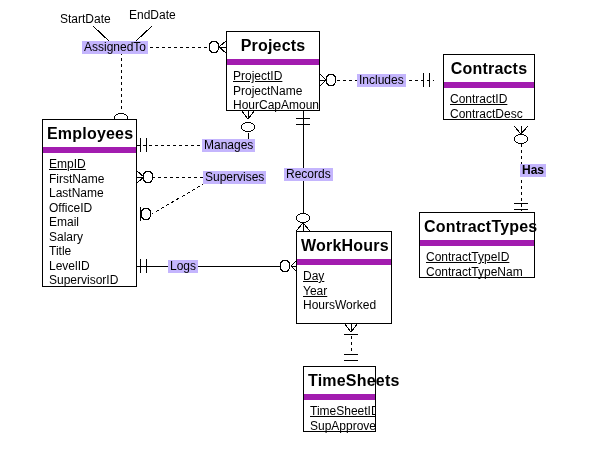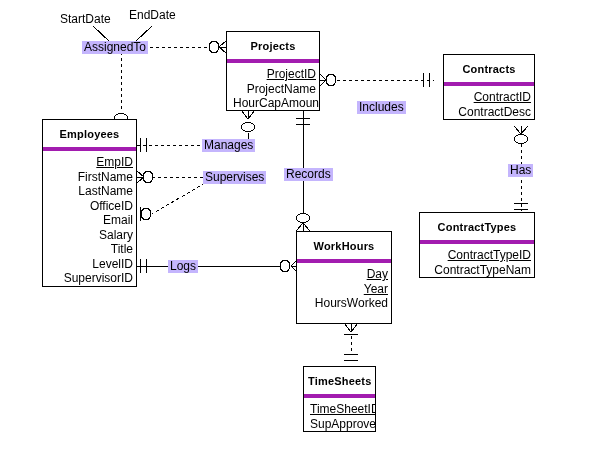--- a/index.html
+++ b/index.html
@@ -29,31 +29,30 @@
   }
   .entity {
     position: absolute;
     border: 1px solid #000000;
     background: #ffffff;
     box-sizing: border-box;
   }
   .entity-name {
     text-align: center;
     font-weight: bold;
-    font-size: 11px;
+    font-size: 16px;
     line-height: 14px;
     padding: 7px 4px 6px 4px;
-    border-bottom: 4px solid #a21caf;
+    border-bottom: 6px solid #a21caf;
     white-space: nowrap;
     letter-spacing: 0.2px;
   }
   .attr-list {
     padding: 4px 0 4px 0;
     overflow: hidden;
-    text-align: right;
   }
   .attr {
     font-size: 12px;
     line-height: 14.5px;
     padding: 0 3px 0 6px;
     white-space: nowrap;
     overflow: hidden;
   }
   .attr.key {
     text-decoration: underline;
@@ -155,31 +154,31 @@
       <line x1="344" y1="354" x2="358" y2="354"></line>
       <line x1="344" y1="360" x2="358" y2="360"></line>
     </g>
   </svg>
 
   <div class="attr-label" style="left:60px; top:13px;">StartDate</div>
   <div class="attr-label" style="left:129px; top:9px;">EndDate</div>
 
   <div class="rel-label" style="left:82px; top:41px;">AssignedTo</div>
 
-  <div class="rel-label" style="left:357px; top:74px;margin-top:27px;">Includes</div>
+  <div class="rel-label" style="left:357px; top:74px;">Includes</div>
 
   <div class="rel-label" style="left:202px; top:139px;">Manages</div>
 
   <div class="rel-label" style="left:203px; top:171px;">Supervises</div>
 
   <div class="rel-label" style="left:284px; top:168px;">Records</div>
 
   <div class="rel-label" style="left:168px; top:260px;">Logs</div>
 
-  <div class="rel-label" style="left:508px; top:164px;">Has</div>
+  <div class="rel-label" style="left:520px; top:164px;font-weight:bold;">Has</div>
 
   <div class="entity" style="left:226px; top:31px; width:94px; height:80px;">
     <div class="entity-name">Projects</div>
     <div class="attr-list">
       <div class="attr key">ProjectID</div>
       <div class="attr">ProjectName</div>
       <div class="attr">HourCapAmount</div>
     </div>
   </div>
 

